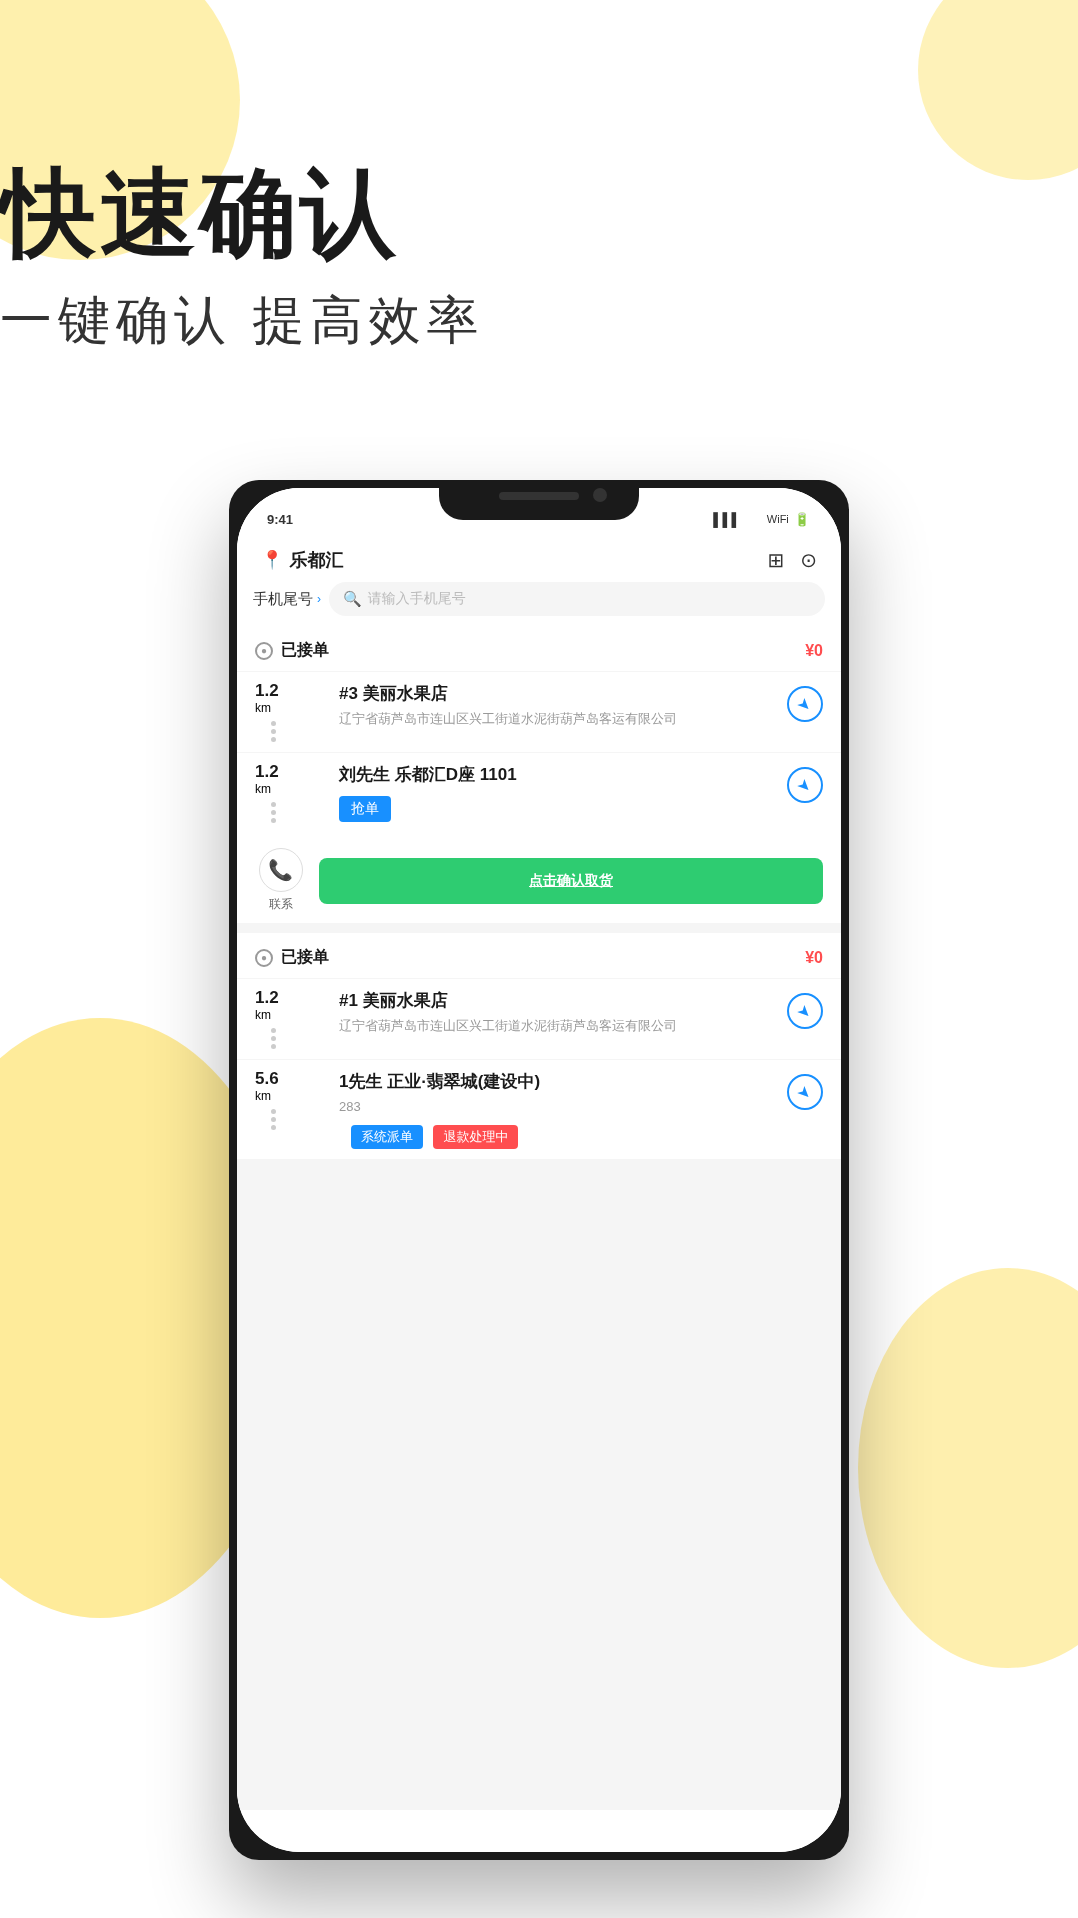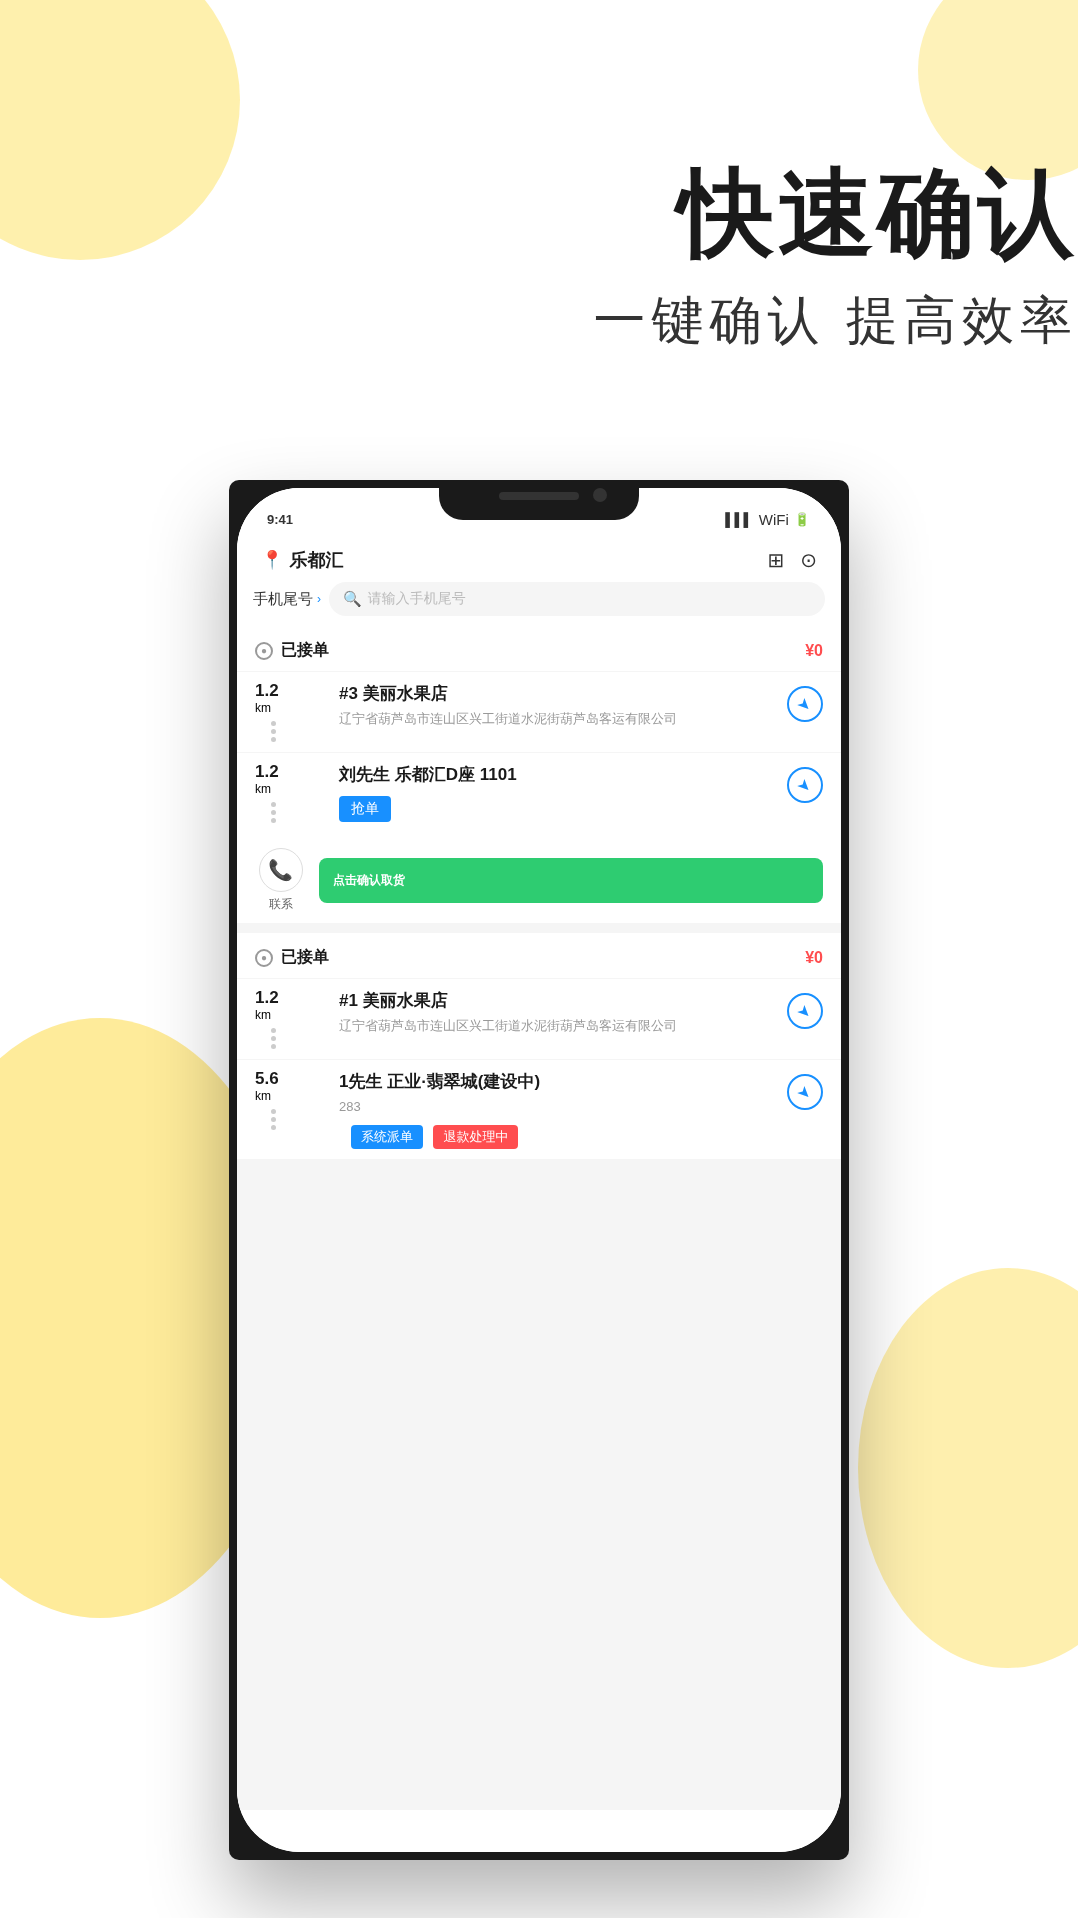--- a/index.html
+++ b/index.html
@@ -53,21 +53,21 @@
       border-radius: 50%;
       opacity: 0.4;
     }
 
     
     .hero-section {
       position: absolute;
       top: 160px;
       left: 0;
       right: 0;
-      text-align: right;
+      text-align: left;
       z-index: 10;
     }
     .hero-title {
       font-size: 96px;
       font-weight: 900;
       color: #1a1a1a;
       letter-spacing: 4px;
       line-height: 1.1;
     }
     .hero-subtitle {
@@ -86,21 +86,21 @@
       transform: translateX(-50%);
       width: 620px;
       height: 1380px;
       z-index: 20;
     }
 
     .phone-frame {
       width: 100%;
       height: 100%;
       background: #1a1a1a;
-      border-radius: 10px;
+      border-radius: 30px;
       position: relative;
       box-shadow: 0 40px 80px rgba(0,0,0,0.3);
       overflow: hidden;
     }
 
     
     .phone-notch {
       position: absolute;
       top: 0;
       left: 50%;
@@ -410,27 +410,28 @@
       font-size: 20px;
     }
     .contact-label {
       font-size: 12px;
       color: #666;
     }
     .confirm-btn {
       flex: 1;
       background: #2ecc71;
       color: #fff;
-      font-size: 12px;
+      font-size: 14px;
       font-weight: 600;
       border: none;
       border-radius: 8px;
       padding: 14px;
-      text-align: left;
+      text-align: center;
       cursor: pointer;
+      text-decoration: underline;
     }
 
     
     .tag-blue {
       display: inline-block;
       background: #1890ff;
       color: #fff;
       font-size: 13px;
       padding: 3px 10px;
       border-radius: 4px;
@@ -466,21 +467,21 @@
       <div class="notch-camera"></div>
     </div>
 
     <div class="phone-screen">
       <div class="screen-content">
 
         <div class="status-bar">
           <span style="font-size:13px;font-weight:600;color:#333;">9:41</span>
           <div style="display:flex;gap:6px;align-items:center;">
             <span style="font-size:13px;color:#333;">▌▌▌</span>
-            <span style="font-size:15px;color:#333;">WiFi</span>
+            <span style="font-size:11px;color:#333;margin-left:20px;">WiFi</span>
             <span style="font-size:13px;color:#333;">🔋</span>
           </div>
         </div>
 
         <div class="app-header">
           <div class="location-area">
             <span class="location-icon">📍</span>
             <span class="location-name">乐都汇</span>
           </div>
           <div class="header-icons">

